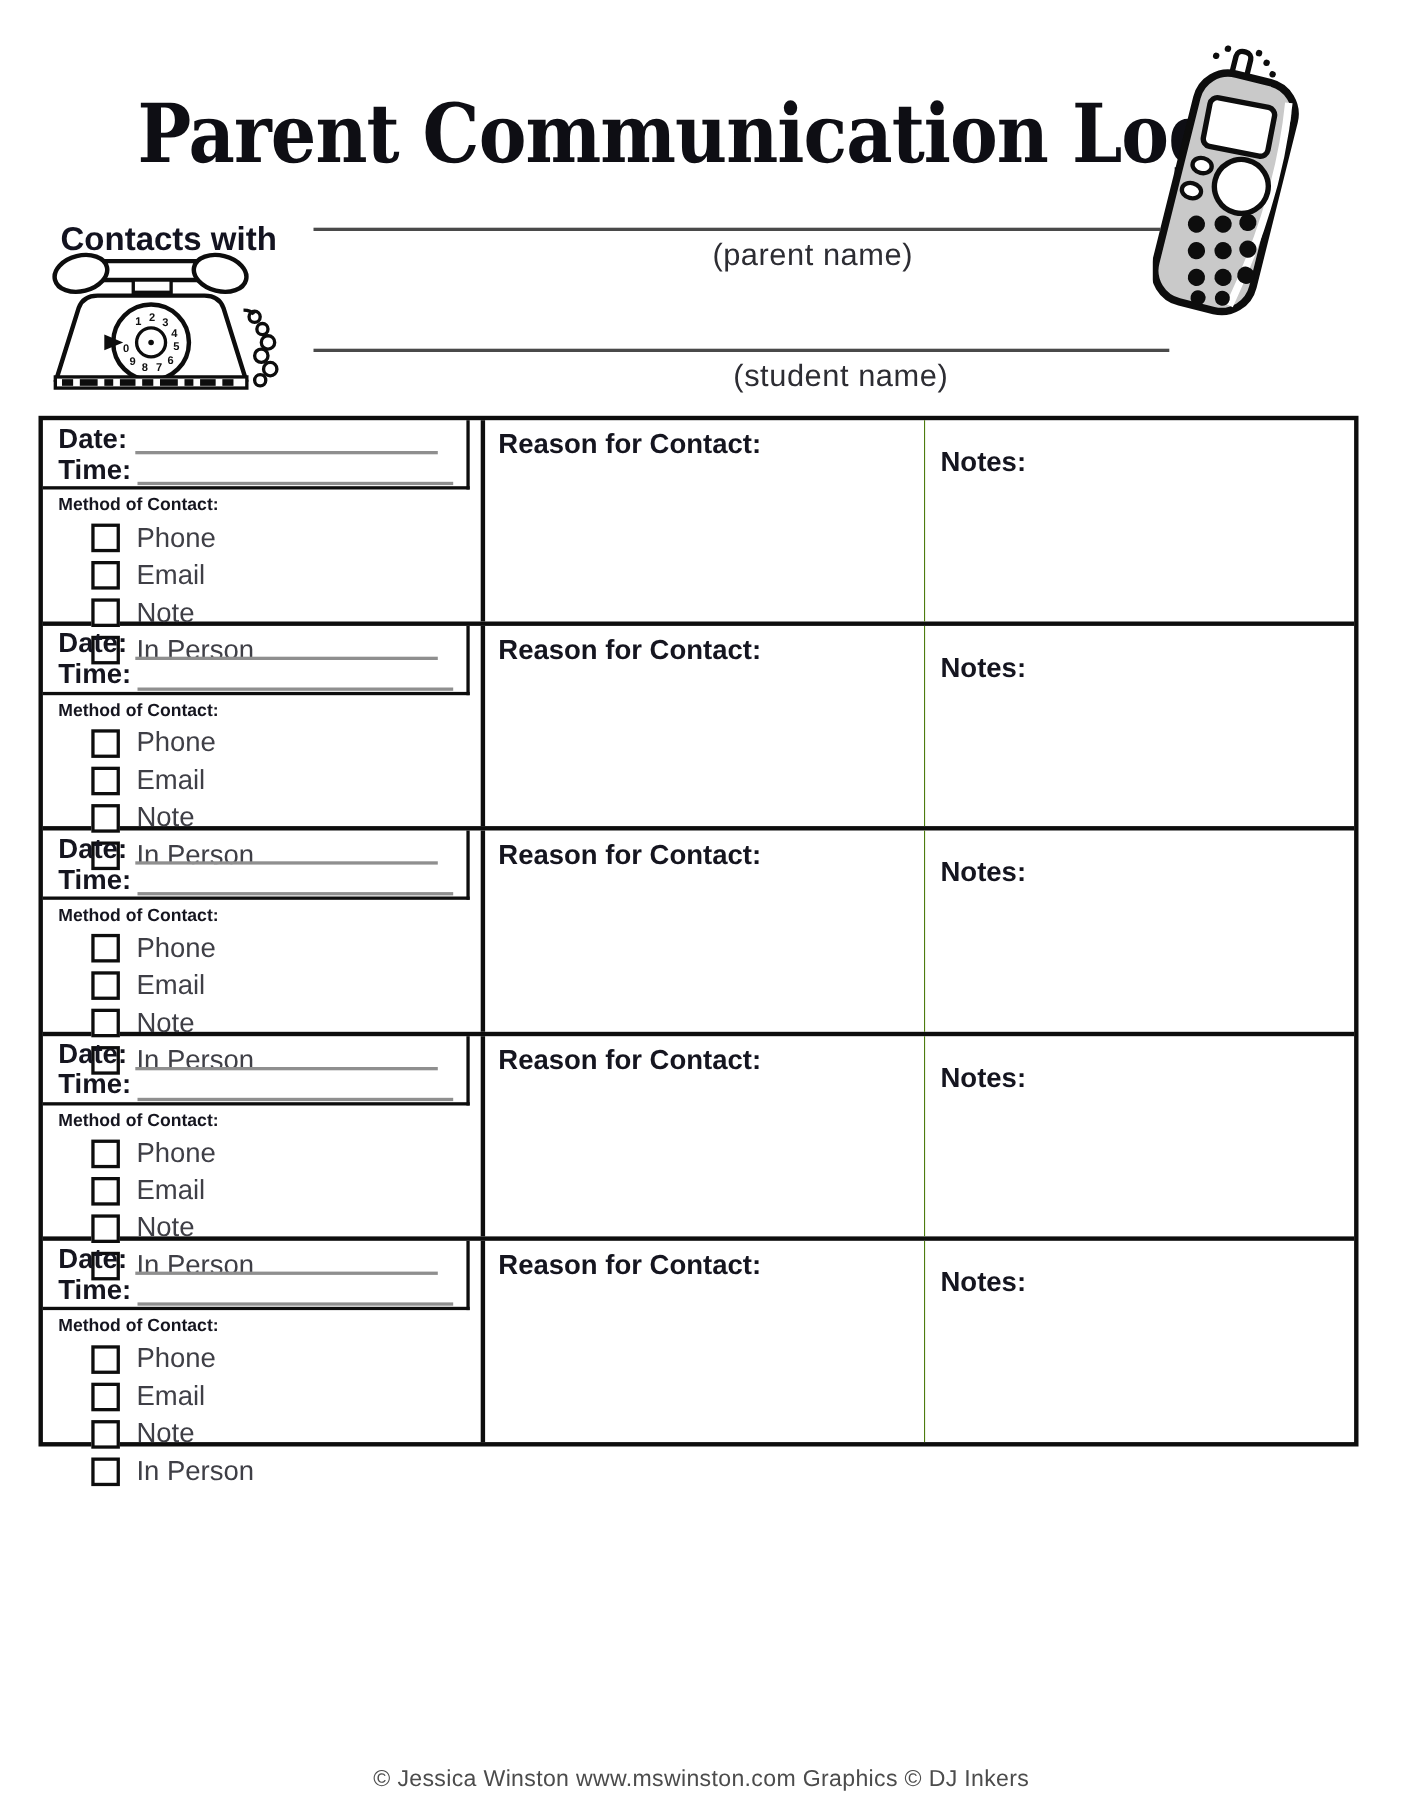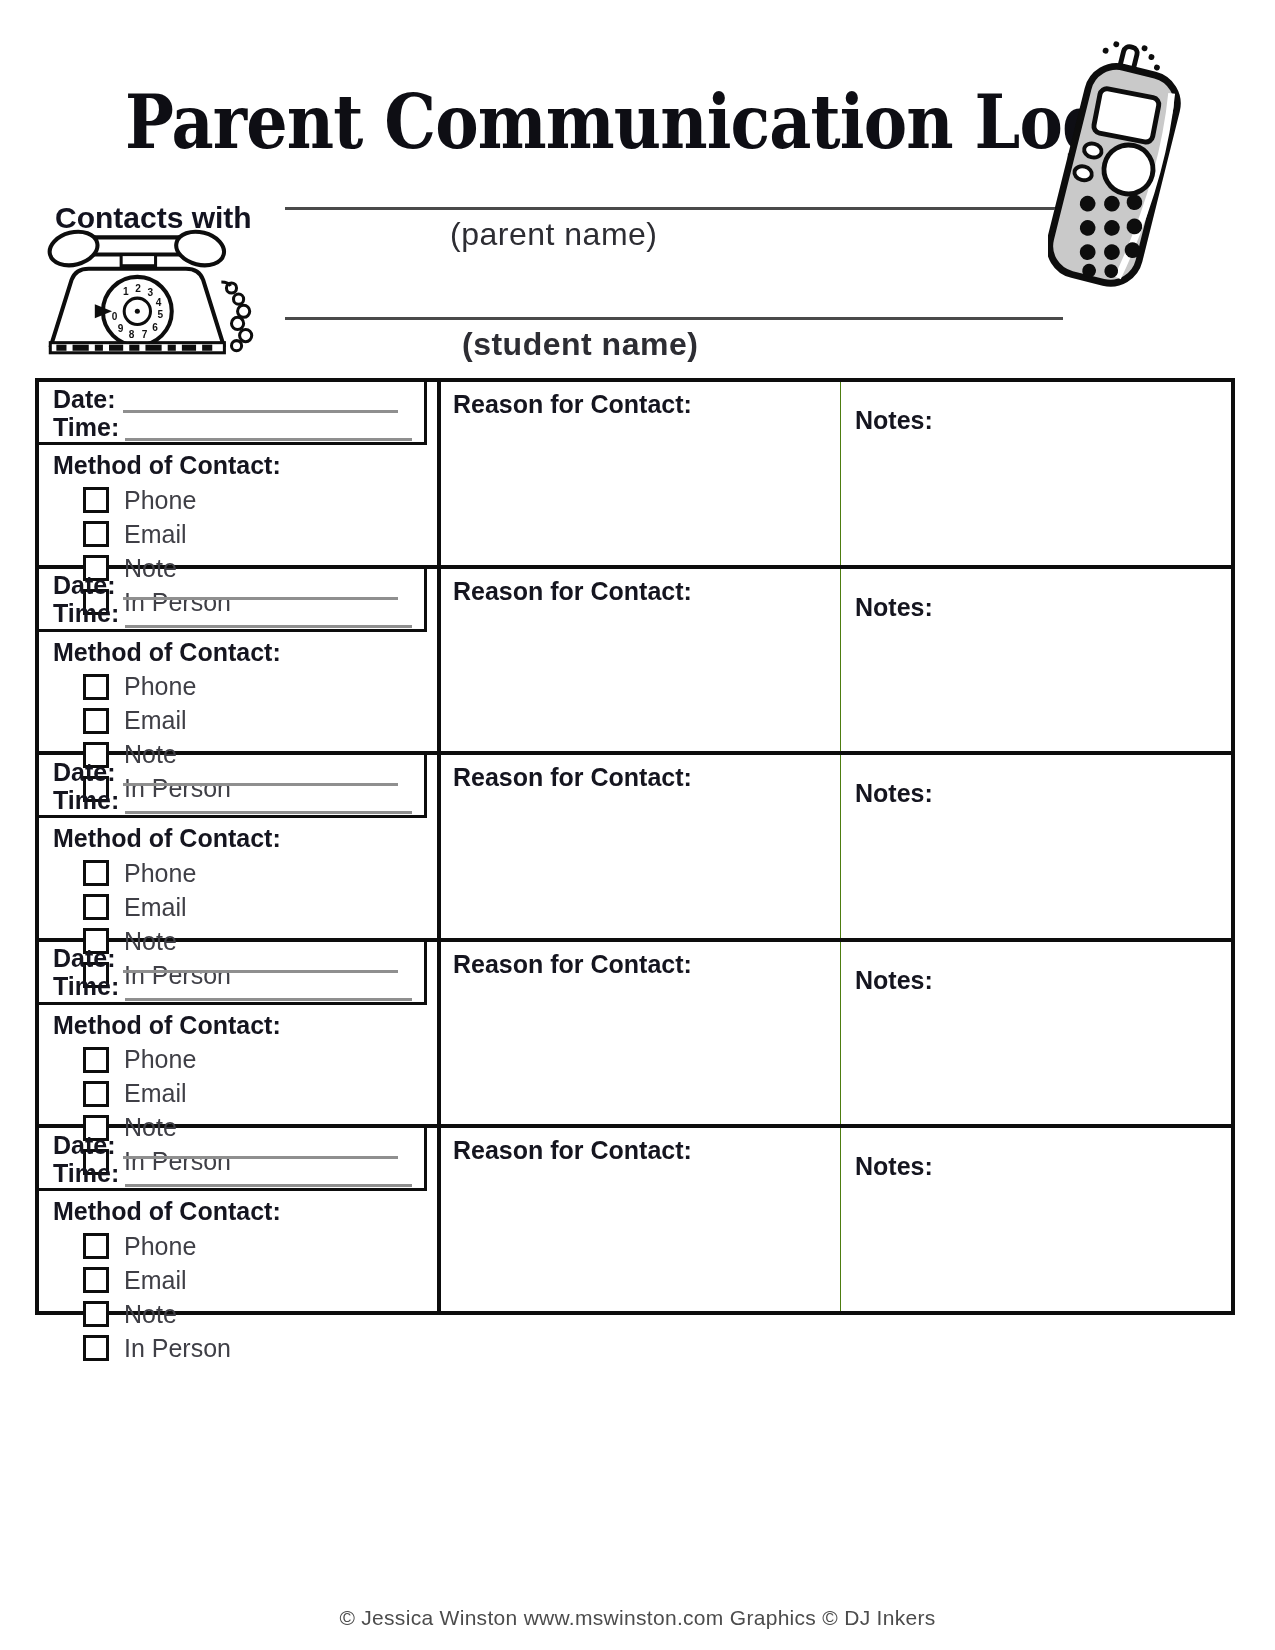--- a/index.html
+++ b/index.html
@@ -24,25 +24,25 @@
   .contacts-with{
     position:absolute;left:55px;top:183px;
     font-weight:bold;font-size:30px;color:#131320;margin-top:18px;
   }
   .name-line{
     position:absolute;height:0;border-top:3px solid #4a4a4a;
   }
   .parent-line{left:285px;top:207px;width:770px;}
   .student-line{left:285px;top:317px;width:778px;}
   .line-caption{
-    position:absolute;text-align:left;
-    font-size:32px;color:#2d2d33;letter-spacing:.5px;
+    position:absolute;text-align:right;
+    font-size:28px;color:#2d2d33;letter-spacing:.5px;
   }
   .parent-caption{left:450px;top:216px;width:380px;}
-  .student-caption{left:462px;top:326px;width:400px;font-weight:bold;}
+  .student-caption{left:462px;top:326px;width:400px;}
   .rotary-wrap{position:absolute;left:26px;top:220px;width:248px;height:136px;}
   .cell-wrap{position:absolute;left:1048px;top:40px;width:142px;height:258px;}
 
   
   .log-table{
     position:absolute;left:35px;top:378px;width:1200px;height:937px;
     border:4px solid #0d0d0d;box-sizing:border-box;
     display:flex;flex-direction:column;background:#fff;
   }
   .log-row{flex:1;display:flex;border-bottom:4px solid #0d0d0d;min-height:0;}
@@ -59,21 +59,21 @@
     border-right:3px solid #0d0d0d;border-bottom:3px solid #0d0d0d;
     padding:3px 12px 0 14px;
   }
   .dt-line{display:flex;align-items:flex-end;height:28px;}
   .dt-label{font-weight:bold;font-size:25px;color:#15151f;min-width:64px;line-height:1.1;}
   .write-line{flex:1;border-bottom:3px solid #8f8f8f;height:22px;margin-left:6px;}
   .date-line-field{max-width:275px;}
   .time-line-field{max-width:288px;}
 
   .method-section{padding:3px 10px 0 14px;}
-  .method-title{font-weight:bold;font-size:25px;color:#15151f;margin:2px 0 0 0;line-height:1.2;}
+  .method-title{font-weight:bold;font-size:16px;color:#15151f;margin:2px 0 0 0;line-height:1.2;}
   .check-item{display:flex;align-items:center;margin:6px 0 0 30px;height:28px;}
   .checkbox{
     width:20px;height:20px;flex:none;
     border:3px solid #0d0d0d;background:#fff;margin-right:15px;
   }
   .check-label{font-size:25px;color:#3f3f46;line-height:1;}
 
   
   .footer{
     position:absolute;left:0;top:1606px;width:100%;

